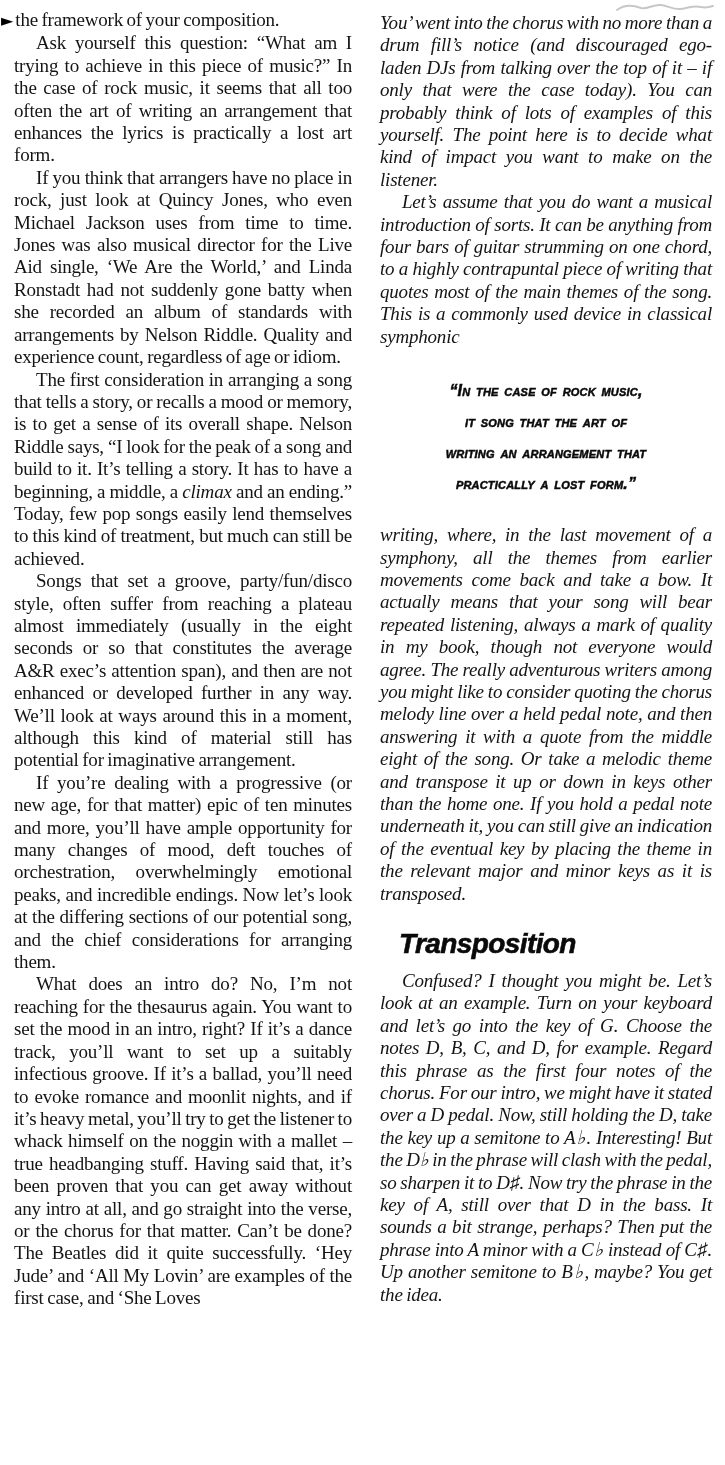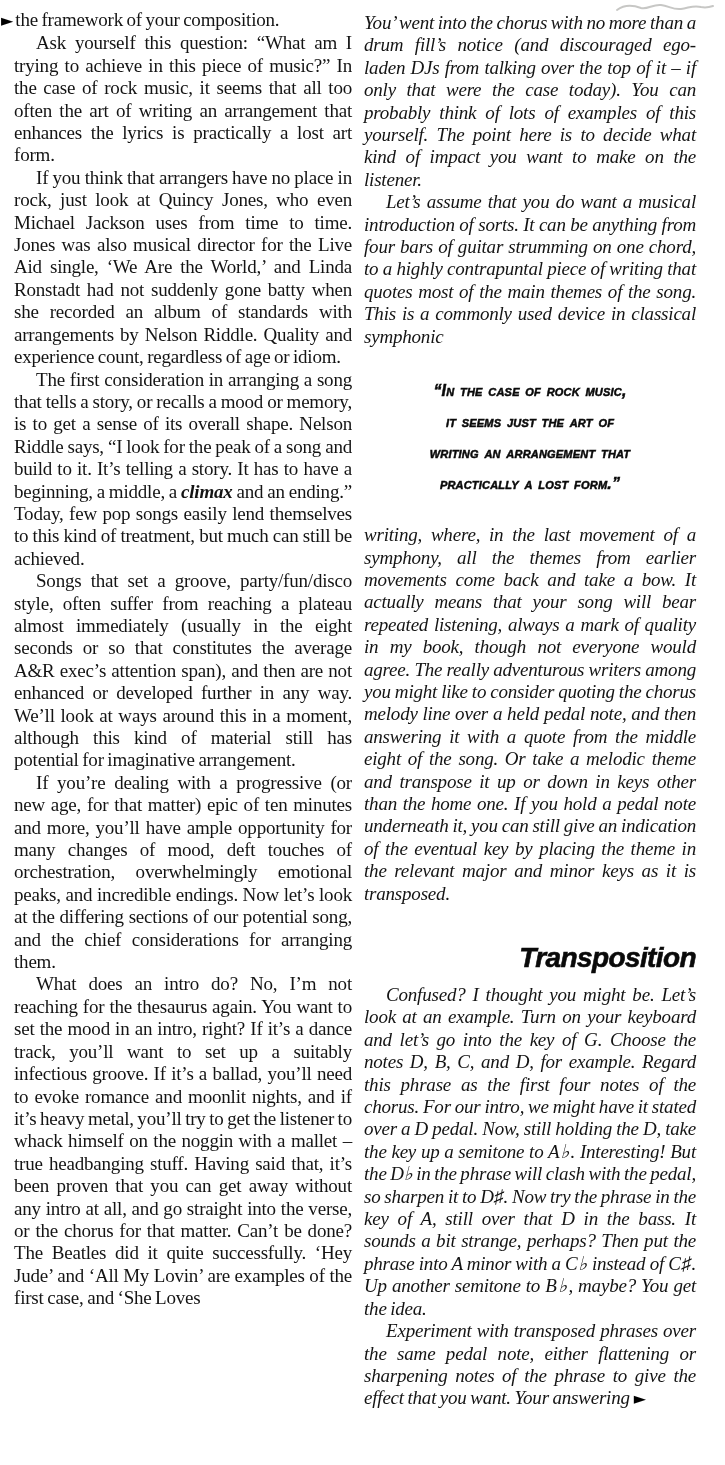--- a/index.html
+++ b/index.html
@@ -11,39 +11,39 @@
     background: #ffffff;
   }
   body {
     color: #141414;
     font-family: "Liberation Serif", serif;
     position: relative;
   }
   .page {
     display: flex;
     padding: 9px 13px 0 14px;
-    gap: 12px;
+    gap: 28px;
   }
   .col {
     text-align: justify;
     font-size: 19px;
     line-height: 22.4px;
     letter-spacing: -0.2px;
     word-spacing: -1px;
   }
   .col-left  { width: 338px; }
   .col-right { width: 332px; padding-top: 3px; font-style: italic; }
 
   p {
     margin: 0;
     text-indent: 22px;
   }
   p.noindent { text-indent: 0; }
 
-  .em { font-style: italic; font-weight: bold; }
+  .em { font-style: italic; }
 
   .arrow {
     font-family: "DejaVu Sans", sans-serif;
     font-size: 16px;
     color: #000;
   }
   .start-arrow {
     display: inline-block;
     margin-left: -13px;
     margin-right: 2px;
@@ -59,21 +59,21 @@
     font-weight: 700;
     font-size: 28px;
     line-height: 30px;
     letter-spacing: -0.6px;
     color: #0a0a0a;
     -webkit-text-stroke: 0.6px #0a0a0a;
     margin: 42px 0 11px 19px;
     text-align: left;
     text-indent: 0;
   }
-  .col-right h2.section-heading { margin-top: 38px; text-align: right; }
+  .col-right h2.section-heading { margin-top: 24px; }
 
   .pullquote {
     font-family: "Liberation Sans", sans-serif;
     font-weight: 700;
     font-variant: small-caps;
     font-size: 16px;
     line-height: 31px;
     letter-spacing: 0.2px;
     word-spacing: 1px;
     color: #0a0a0a;
@@ -112,27 +112,26 @@
 
     <p>What does an intro do? No, I’m not reaching for the thesaurus again. You want to set the mood in an intro, right? If it’s a dance track, you’ll want to set up a suitably infectious groove. If it’s a ballad, you’ll need to evoke romance and moonlit nights, and if it’s heavy metal, you’ll try to get the listener to whack himself on the noggin with a mallet – true headbanging stuff. Having said that, it’s been proven that you can get away without any intro at all, and go straight into the verse, or the chorus for that matter. Can’t be done? The Beatles did it quite successfully. ‘Hey Jude’ and ‘All My Lovin’ are examples of the first case, and ‘She Loves</p>
   </div>
 
   <div class="col col-right">
     <p class="noindent">You’ went into the chorus with no more than a drum fill’s notice (and discouraged ego-laden DJs from talking over the top of it – if only that were the case today). You can probably think of lots of examples of this yourself. The point here is to decide what kind of impact you want to make on the listener.</p>
     <p>Let’s assume that you do want a musical introduction of sorts. It can be anything from four bars of guitar strumming on one chord, to a highly contrapuntal piece of writing that quotes most of the main themes of the song. This is a commonly used device in classical symphonic</p>
 
     <div class="pullquote">
       <div>“In the case of rock music,</div>
-      <div>it seems just the art of</div>
+      <div>it song that the art of</div>
       <div>writing an arrangement that</div>
       <div>practically a lost form.”</div>
     </div>
 
     <p class="noindent">writing, where, in the last movement of a symphony, all the themes from earlier movements come back and take a bow. It actually means that your song will bear repeated listening, always a mark of quality in my book, though not everyone would agree. The really adventurous writers among you might like to consider quoting the chorus melody line over a held pedal note, and then answering it with a quote from the middle eight of the song. Or take a melodic theme and transpose it up or down in keys other than the home one. If you hold a pedal note underneath it, you can still give an indication of the eventual key by placing the theme in the relevant major and minor keys as it is transposed.</p>
 
     <h2 class="section-heading">Transposition</h2>
 
     <p>Confused? I thought you might be. Let’s look at an example. Turn on your keyboard and let’s go into the key of G. Choose the notes D, B, C, and D, for example. Regard this phrase as the first four notes of the chorus. For our intro, we might have it stated over a D pedal. Now, still holding the D, take the key up a semitone to A♭. Interesting! But the D♭ in the phrase will clash with the pedal, so sharpen it to D♯. Now try the phrase in the key of A, still over that D in the bass. It sounds a bit strange, perhaps? Then put the phrase into A minor with a C♭ instead of C♯. Up another semitone to B♭, maybe? You get the idea.</p>
 
-    <p><span>Experiment with transposed phrases over the same pedal note, either flattening or sharpening notes of the phrase to give the effect that you want. Your answering</span><span class="arrow end-arrow">►</span></p>
   </div>
 
 </div>
 
 </body></html>

